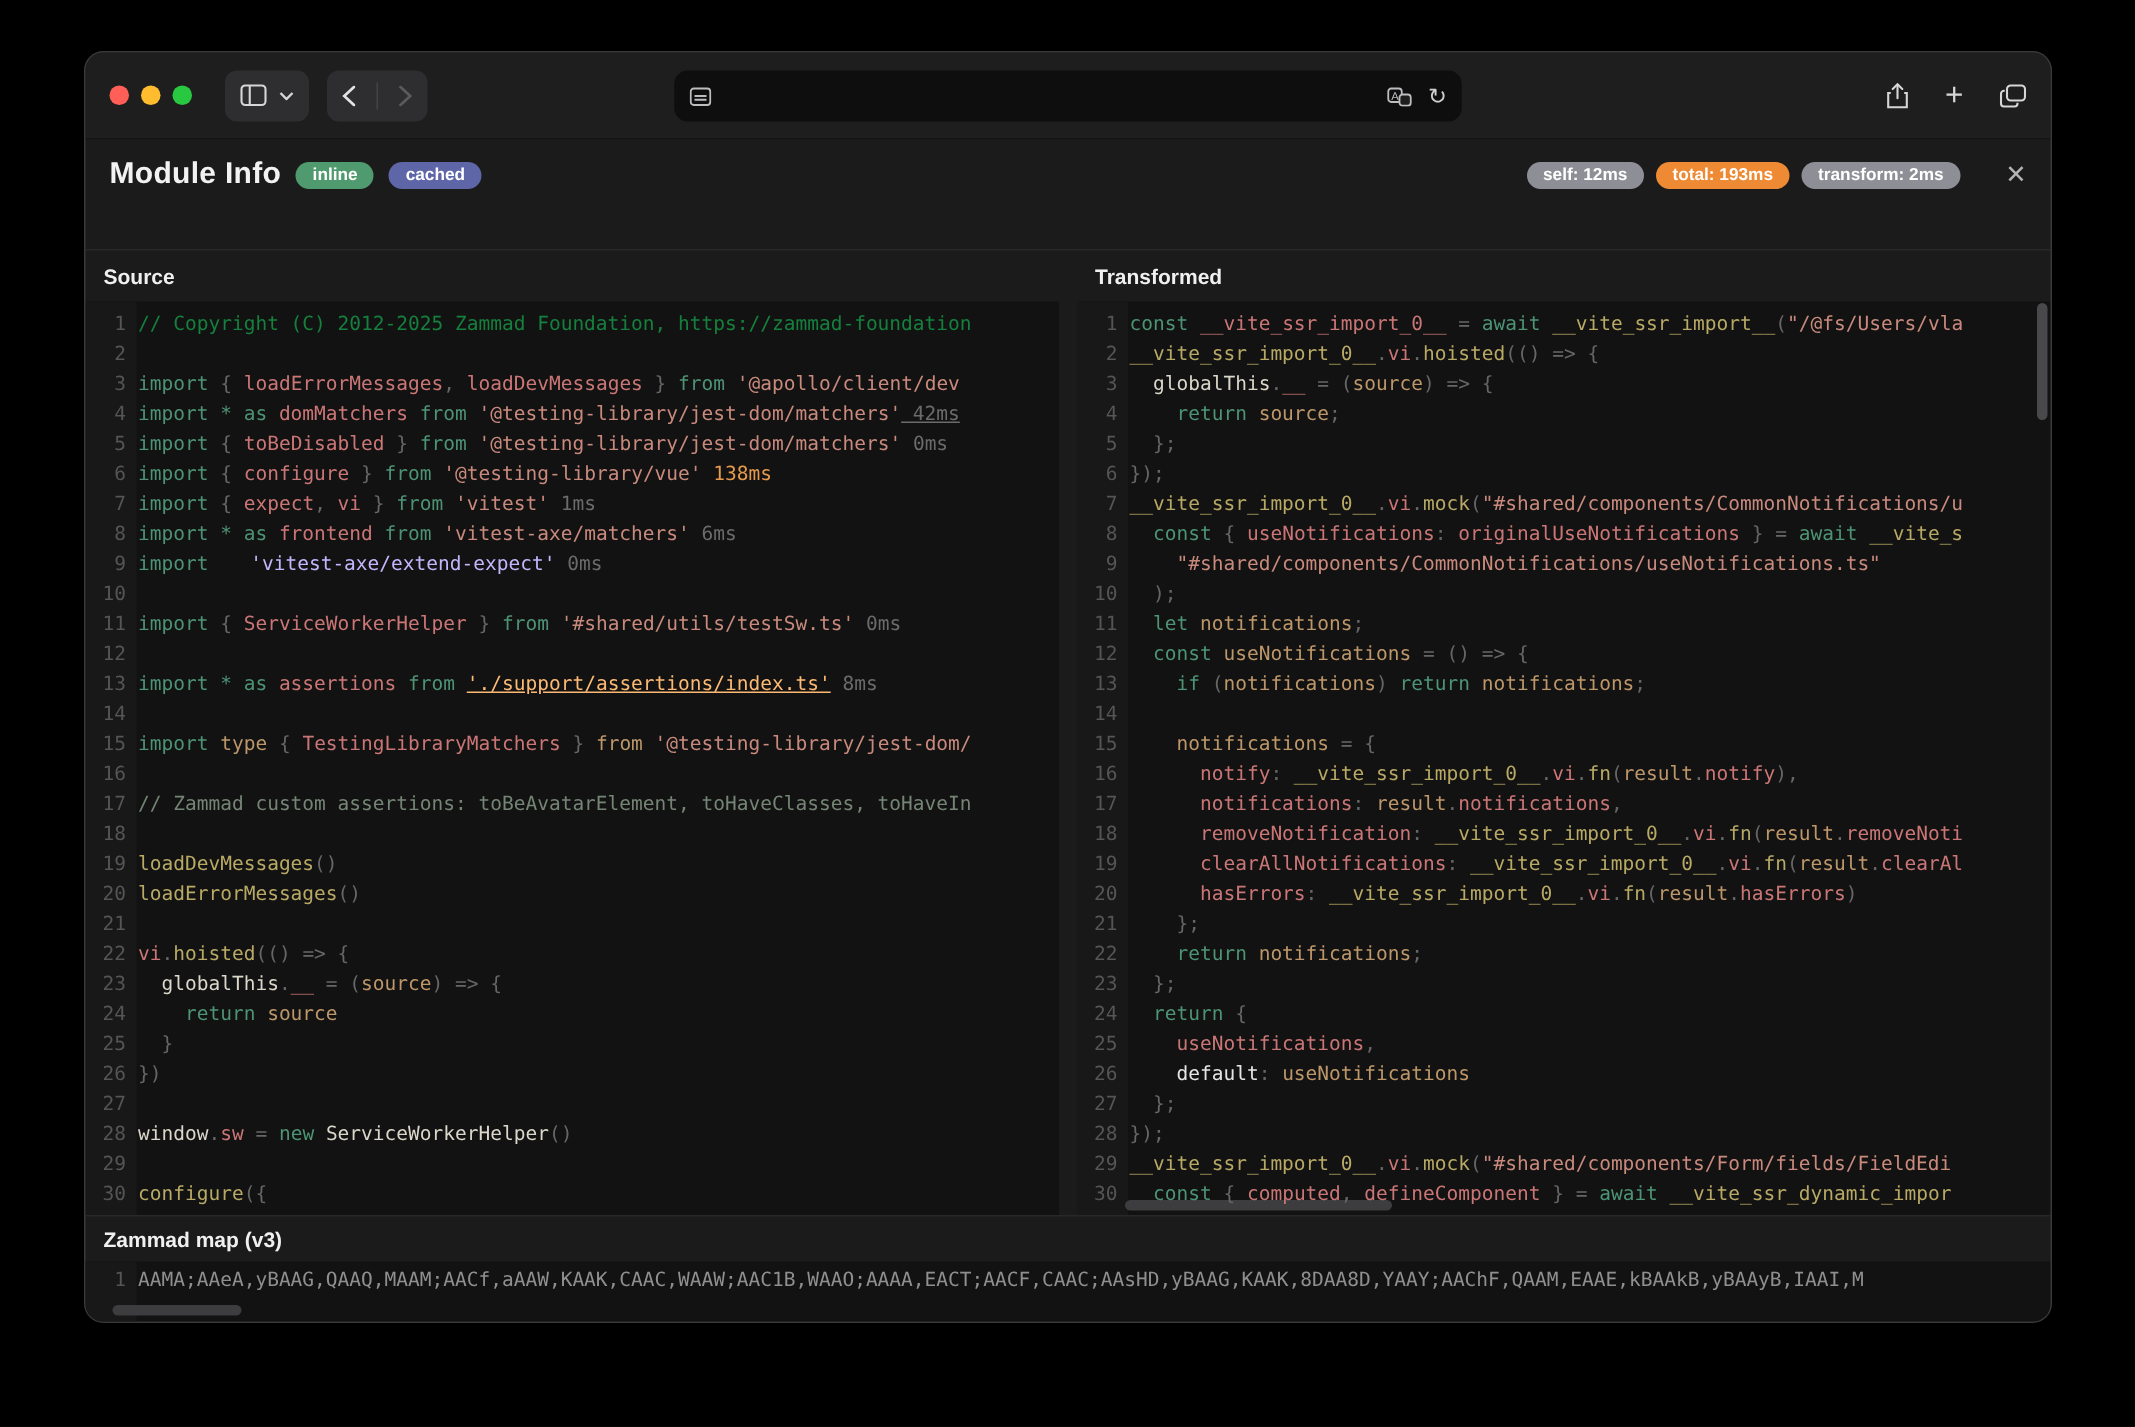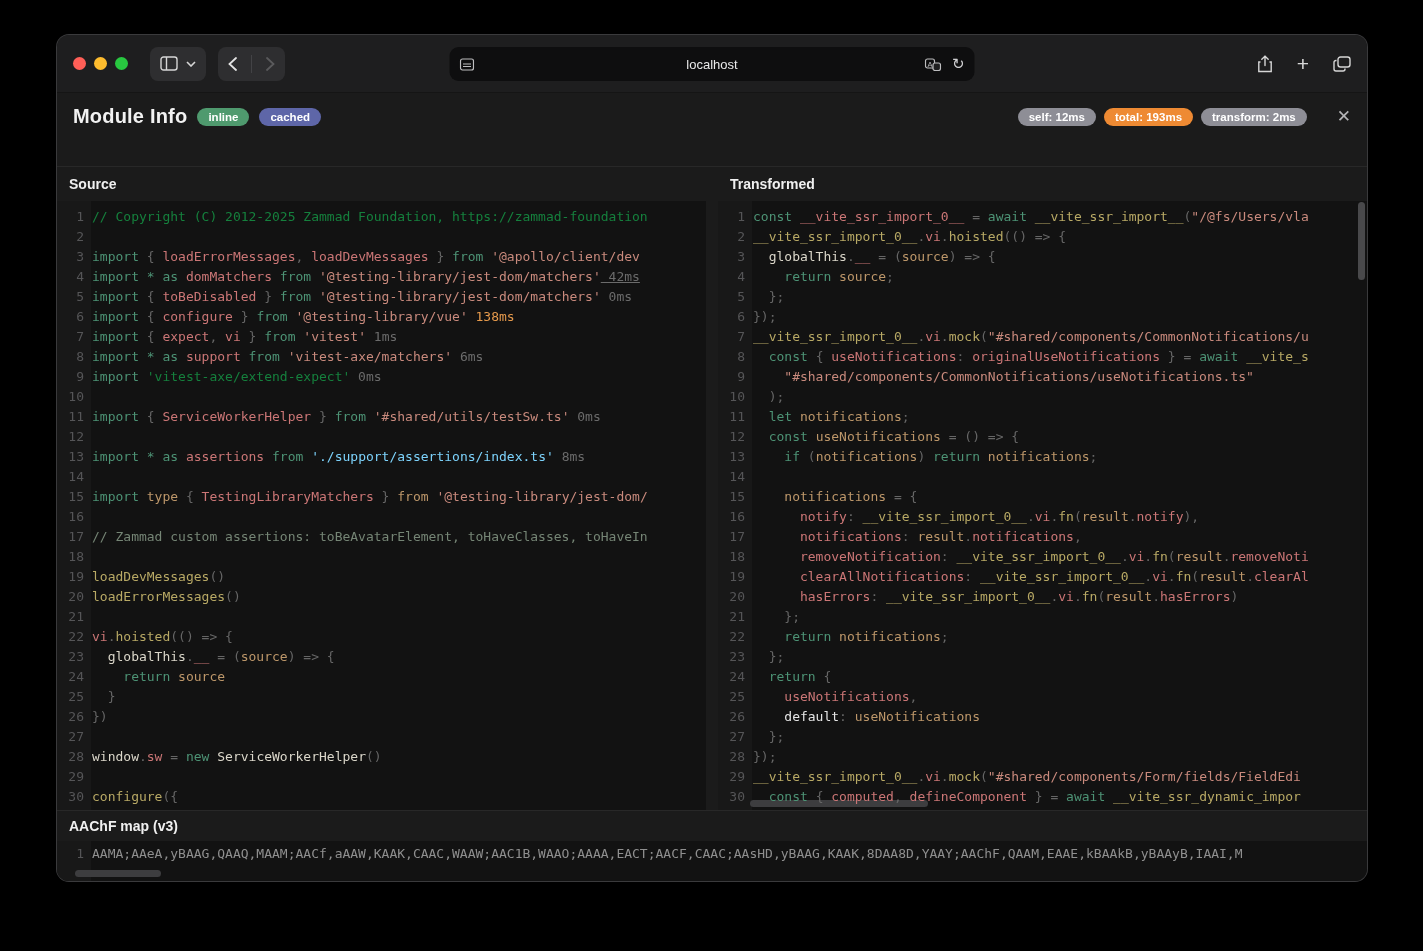--- a/index.html
+++ b/index.html
@@ -105,21 +105,20 @@
     </div>
 
     <div class="urlbar">
       <span class="tb-ic">
         <svg width="15" height="13" viewBox="0 0 15 13" fill="none" stroke="#bdbdbf" stroke-width="1.2">
           <rect x="1" y="1" width="13" height="11" rx="2"></rect>
           <line x1="3.5" y1="6" x2="11.5" y2="6"></line>
             <line x1="3.5" y1="8.5" x2="11.5" y2="8.5"></line>
         </svg>
       </span>
-      <span class="url-text">localhost</span>
       <span class="url-right">
         <span>
           <svg width="17" height="13" viewBox="0 0 17 13" fill="none">
             <rect x="1" y="1" width="9" height="9" rx="2" stroke="#bdbdbf" stroke-width="1.2"></rect>
             <text x="3" y="8.5" font-size="7.5" fill="#bdbdbf" font-family="Liberation Sans">A</text>
             <rect x="8.5" y="5" width="7.5" height="7.5" rx="2" fill="#1e1e1f" stroke="#bdbdbf" stroke-width="1.2"></rect>
           </svg>
         </span>
         <span class="reload">↻</span>
       </span>
@@ -162,26 +161,26 @@
       <div class="panel-header">Source</div>
       <div class="code">
         <div class="gutter-bg"></div>
       <div class="code-line"><span class="ln">1</span><span class="lc"><span style="color: #15803d;">// Copyright (C) 2012-2025 Zammad Foundation, https://zammad-foundation</span></span></div>
           <div class="code-line"><span class="ln">2</span><span class="lc"></span></div>
           <div class="code-line"><span class="ln">3</span><span class="lc"><span style="color: rgb(77, 147, 117);">import </span><span style="color: rgb(102, 102, 102);">{ </span><span style="color: rgb(203, 118, 118);">loadErrorMessages</span><span style="color: rgb(102, 102, 102);">, </span><span style="color: rgb(203, 118, 118);">loadDevMessages</span><span style="color: rgb(102, 102, 102);"> } </span><span style="color: rgb(77, 147, 117);">from </span><span style="color: rgb(201, 138, 125);">'@apollo/client/dev</span></span></div>
           <div class="code-line"><span class="ln">4</span><span class="lc"><span style="color: rgb(77, 147, 117);">import * as </span><span style="color: rgb(203, 118, 118);">domMatchers</span><span style="color: rgb(77, 147, 117);"> from </span><span style="color: rgb(201, 138, 125);">'@testing-library/jest-dom/matchers'</span><span style="color: rgb(107, 107, 107); text-decoration: underline;"> 42ms</span></span></div>
           <div class="code-line"><span class="ln">5</span><span class="lc"><span style="color: rgb(77, 147, 117);">import </span><span style="color: rgb(102, 102, 102);">{ </span><span style="color: rgb(203, 118, 118);">toBeDisabled</span><span style="color: rgb(102, 102, 102);"> } </span><span style="color: rgb(77, 147, 117);">from </span><span style="color: rgb(201, 138, 125);">'@testing-library/jest-dom/matchers'</span><span style="color: rgb(107, 107, 107);"> 0ms</span></span></div>
           <div class="code-line"><span class="ln">6</span><span class="lc"><span style="color: rgb(77, 147, 117);">import </span><span style="color: rgb(102, 102, 102);">{ </span><span style="color: rgb(203, 118, 118);">configure</span><span style="color: rgb(102, 102, 102);"> } </span><span style="color: rgb(77, 147, 117);">from </span><span style="color: rgb(201, 138, 125);">'@testing-library/vue'</span><span style="color: rgb(230, 154, 76);"> 138ms</span></span></div>
           <div class="code-line"><span class="ln">7</span><span class="lc"><span style="color: rgb(77, 147, 117);">import </span><span style="color: rgb(102, 102, 102);">{ </span><span style="color: rgb(203, 118, 118);">expect</span><span style="color: rgb(102, 102, 102);">, </span><span style="color: rgb(203, 118, 118);">vi</span><span style="color: rgb(102, 102, 102);"> } </span><span style="color: rgb(77, 147, 117);">from </span><span style="color: rgb(201, 138, 125);">'vitest'</span><span style="color: rgb(107, 107, 107);"> 1ms</span></span></div>
-          <div class="code-line"><span class="ln">8</span><span class="lc"><span style="color: rgb(77, 147, 117);">import * as </span><span style="color: rgb(203, 118, 118);">support</span><span style="color: rgb(77, 147, 117);"> from </span><span style="color: rgb(201, 138, 125);">'vitest-axe/matchers'</span><span style="color: rgb(107, 107, 107);"> 6ms</span></span></div>
-          <div class="code-line"><span class="ln">9</span><span class="lc"><span style="color: rgb(77, 147, 117);">import </span><span style="color: #15803d;">'vitest-axe/extend-expect'</span><span style="color: rgb(107, 107, 107);"> 0ms</span></span></div>
+          <div class="code-line"><span class="ln">8</span><span class="lc"><span style="color: rgb(77, 147, 117);">import * as </span><span style="color: rgb(203, 118, 118);">frontend</span><span style="color: rgb(77, 147, 117);"> from </span><span style="color: rgb(201, 138, 125);">'vitest-axe/matchers'</span><span style="color: rgb(107, 107, 107);"> 6ms</span></span></div>
+          <div class="code-line"><span class="ln">9</span><span class="lc"><span style="color: rgb(77, 147, 117);">import </span><span style="color: #c4b5fd; margin-left: 20px;">'vitest-axe/extend-expect'</span><span style="color: rgb(107, 107, 107);"> 0ms</span></span></div>
           <div class="code-line"><span class="ln">10</span><span class="lc"></span></div>
           <div class="code-line"><span class="ln">11</span><span class="lc"><span style="color: rgb(77, 147, 117);">import </span><span style="color: rgb(102, 102, 102);">{ </span><span style="color: rgb(203, 118, 118);">ServiceWorkerHelper</span><span style="color: rgb(102, 102, 102);"> } </span><span style="color: rgb(77, 147, 117);">from </span><span style="color: rgb(201, 138, 125);">'#shared/utils/testSw.ts'</span><span style="color: rgb(107, 107, 107);"> 0ms</span></span></div>
           <div class="code-line"><span class="ln">12</span><span class="lc"></span></div>
-          <div class="code-line"><span class="ln">13</span><span class="lc"><span style="color: rgb(77, 147, 117);">import * as </span><span style="color: rgb(203, 118, 118);">assertions</span><span style="color: rgb(77, 147, 117);"> from </span><span style="color: #7dd3fc;">'./support/assertions/index.ts'</span><span style="color: rgb(107, 107, 107);"> 8ms</span></span></div>
+          <div class="code-line"><span class="ln">13</span><span class="lc"><span style="color: rgb(77, 147, 117);">import * as </span><span style="color: rgb(203, 118, 118);">assertions</span><span style="color: rgb(77, 147, 117);"> from </span><span style="color: #fdba74; text-decoration: underline;">'./support/assertions/index.ts'</span><span style="color: rgb(107, 107, 107);"> 8ms</span></span></div>
           <div class="code-line"><span class="ln">14</span><span class="lc"></span></div>
           <div class="code-line"><span class="ln">15</span><span class="lc"><span style="color: rgb(77, 147, 117);">import </span><span style="color: rgb(189, 151, 106);">type </span><span style="color: rgb(102, 102, 102);">{ </span><span style="color: rgb(203, 118, 118);">TestingLibraryMatchers</span><span style="color: rgb(102, 102, 102);"> } </span><span style="color: rgb(189, 151, 106);">from </span><span style="color: rgb(201, 138, 125);">'@testing-library/jest-dom/</span></span></div>
           <div class="code-line"><span class="ln">16</span><span class="lc"></span></div>
           <div class="code-line"><span class="ln">17</span><span class="lc"><span style="color: rgb(117, 133, 117);">// Zammad custom assertions: toBeAvatarElement, toHaveClasses, toHaveIn</span></span></div>
           <div class="code-line"><span class="ln">18</span><span class="lc"></span></div>
           <div class="code-line"><span class="ln">19</span><span class="lc"><span style="color: rgb(184, 169, 101);">loadDevMessages</span><span style="color: rgb(102, 102, 102);">()</span></span></div>
           <div class="code-line"><span class="ln">20</span><span class="lc"><span style="color: rgb(184, 169, 101);">loadErrorMessages</span><span style="color: rgb(102, 102, 102);">()</span></span></div>
           <div class="code-line"><span class="ln">21</span><span class="lc"></span></div>
           <div class="code-line"><span class="ln">22</span><span class="lc"><span style="color: rgb(203, 118, 118);">vi</span><span style="color: rgb(102, 102, 102);">.</span><span style="color: rgb(184, 169, 101);">hoisted</span><span style="color: rgb(102, 102, 102);">(() =&gt; {</span></span></div>
           <div class="code-line"><span class="ln">23</span><span class="lc"><span style="color: rgb(219, 215, 202);">  globalThis</span><span style="color: rgb(102, 102, 102);">.</span><span style="color: rgb(203, 118, 118);">__</span><span style="color: rgb(102, 102, 102);"> = (</span><span style="color: rgb(189, 151, 106);">source</span><span style="color: rgb(102, 102, 102);">) =&gt; {</span></span></div>
@@ -227,21 +226,21 @@
           <div class="code-line"><span class="ln">26</span><span class="lc"><span style="color: #e5e5e5;">    default</span><span style="color: rgb(102, 102, 102);">: </span><span style="color: rgb(189, 151, 106);">useNotifications</span></span></div>
           <div class="code-line"><span class="ln">27</span><span class="lc"><span style="color: rgb(102, 102, 102);">  };</span></span></div>
           <div class="code-line"><span class="ln">28</span><span class="lc"><span style="color: rgb(102, 102, 102);">});</span></span></div>
           <div class="code-line"><span class="ln">29</span><span class="lc"><span style="color: rgb(184, 169, 101);">__vite_ssr_import_0__</span><span style="color: rgb(102, 102, 102);">.</span><span style="color: rgb(203, 118, 118);">vi</span><span style="color: rgb(102, 102, 102);">.</span><span style="color: rgb(184, 169, 101);">mock</span><span style="color: rgb(102, 102, 102);">(</span><span style="color: rgb(201, 138, 125);">"#shared/components/Form/fields/FieldEdi</span></span></div>
           <div class="code-line"><span class="ln">30</span><span class="lc"><span style="color: rgb(77, 147, 117);">  const </span><span style="color: rgb(102, 102, 102);">{ </span><span style="color: rgb(203, 118, 118);">computed</span><span style="color: rgb(102, 102, 102);">, </span><span style="color: rgb(203, 118, 118);">defineComponent</span><span style="color: rgb(102, 102, 102);"> } = </span><span style="color: rgb(77, 147, 117);">await </span><span style="color: rgb(184, 169, 101);">__vite_ssr_dynamic_impor</span></span></div>
         </div>
     </div>
   </div>
 
   <div class="sourcemap">
-    <div class="sm-header">AAChF map (v3)</div>
+    <div class="sm-header">Zammad map (v3)</div>
     <div class="sm-code code" style="padding-top:3px;">
       <div class="gutter-bg"></div>
       <div class="h-thumb" style="left:18px; bottom:4px; width:86px;"></div>
     <div class="code-line"><span class="ln">1</span><span class="lc"><span style="color: rgb(143, 143, 143);">AAMA;AAeA,yBAAG,QAAQ,MAAM;AACf,aAAW,KAAK,CAAC,WAAW;AAC1B,WAAO;AAAA,EACT;AACF,CAAC;AAsHD,yBAAG,KAAK,8DAA8D,YAAY;AAChF,QAAM,EAAE,kBAAkB,yBAAyB,IAAI,M</span></span></div>
       </div>
   </div>
 
   <div class="v-thumb"></div>
 </div>
 

